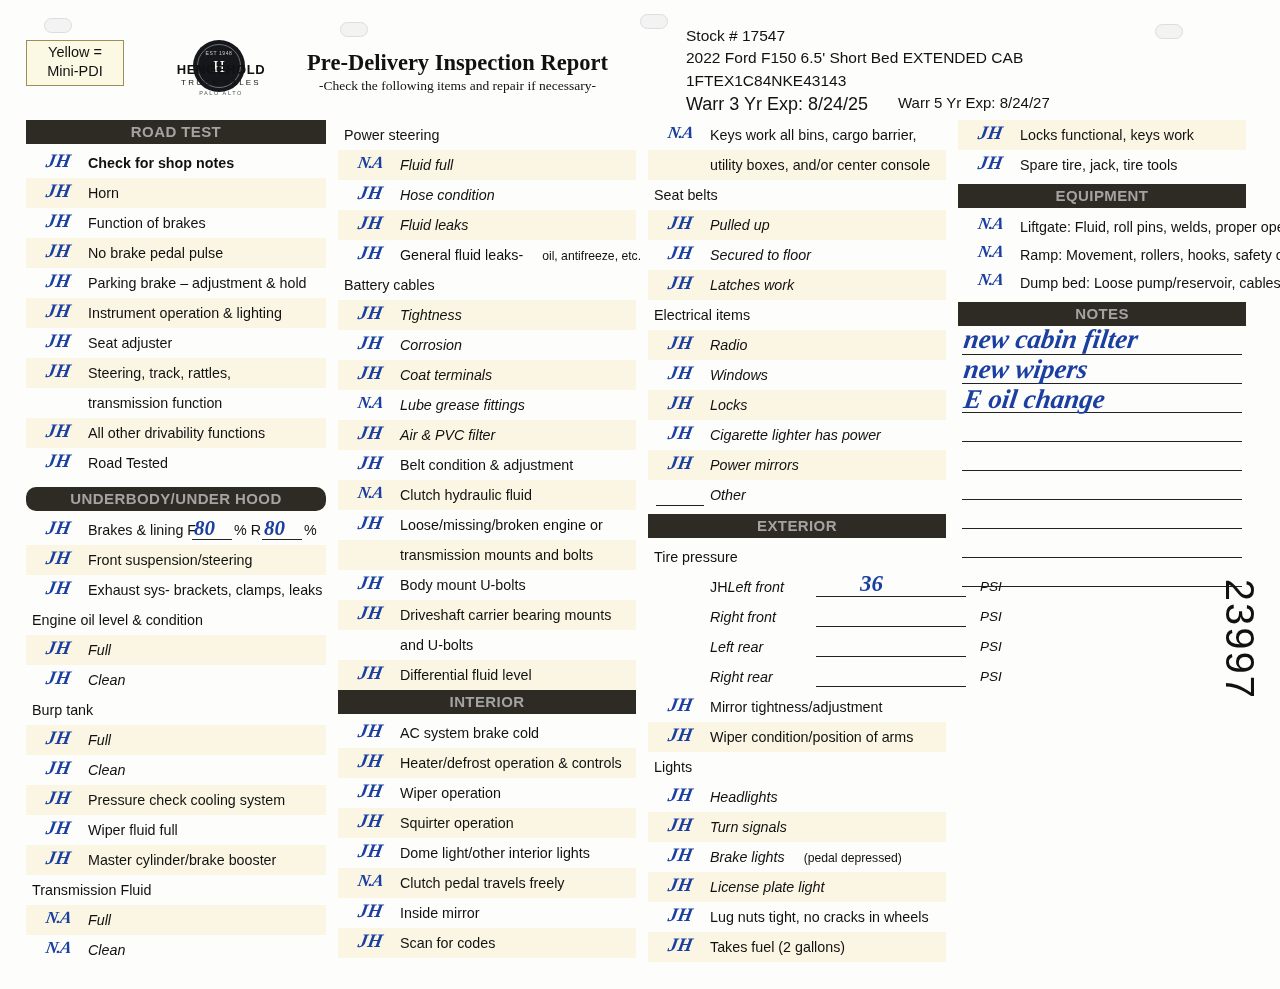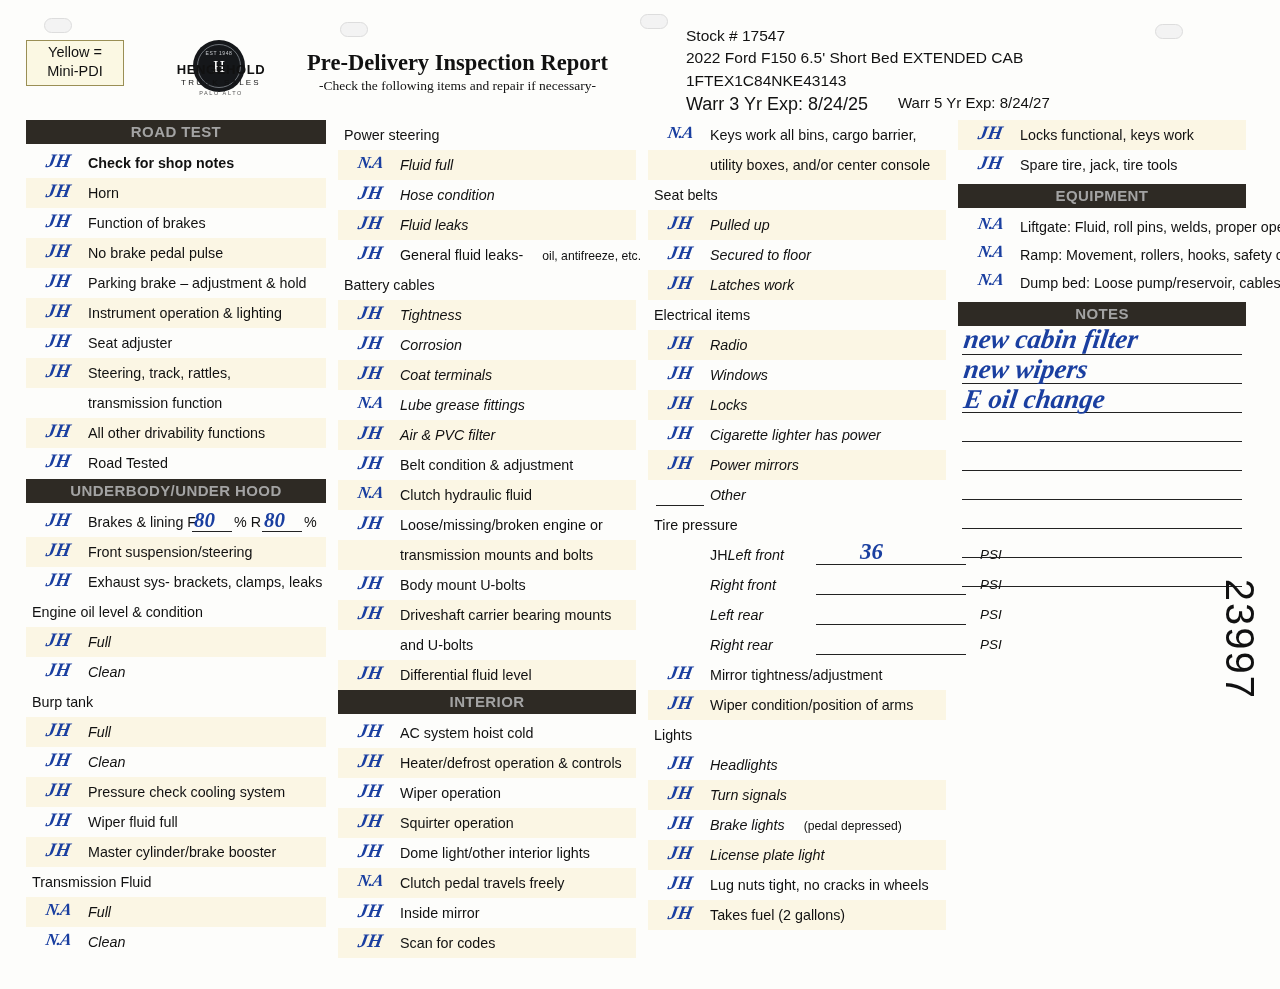--- a/index.html
+++ b/index.html
@@ -162,21 +162,21 @@
         <div class="row band"><span class="sig">JH</span><span class="lbl">No brake pedal pulse</span></div>
         <div class="row"><span class="sig">JH</span><span class="lbl">Parking brake – adjustment &amp; hold</span></div>
         <div class="row band"><span class="sig">JH</span><span class="lbl">Instrument operation &amp; lighting</span></div>
         <div class="row"><span class="sig">JH</span><span class="lbl">Seat adjuster</span></div>
         <div class="row band"><span class="sig">JH</span><span class="lbl">Steering, track, rattles,</span></div>
         <div class="row"><span class="lbl">transmission function</span></div>
         <div class="row band"><span class="sig">JH</span><span class="lbl">All other drivability functions</span></div>
         <div class="row"><span class="sig">JH</span><span class="lbl">Road Tested</span></div>
       </div>
 
-    <div class="sechdr" style="margin-top:1px;">UNDERBODY/UNDER HOOD</div>
+    <div class="sechdr" style="margin-top:9px;border-radius:10px;">UNDERBODY/UNDER HOOD</div>
 
     <div class="row pct">
       <span class="sig">JH</span>
       <span class="lbl">Brakes &amp; lining F</span>
       <span class="num" style="left:168px;">80</span>
       <span class="ul" style="left:166px;width:40px;"></span>
       <span class="lbl" style="position:absolute;left:208px;">% R</span>
       <span class="num" style="left:238px;">80</span>
       <span class="ul" style="left:236px;width:40px;"></span>
       <span class="lbl" style="position:absolute;left:278px;">%</span>
@@ -230,21 +230,21 @@
         <div class="row"><span class="sig">JH</span><span class="lbl">Loose/missing/broken engine or</span></div>
         <div class="row band"><span class="lbl">transmission mounts and bolts</span></div>
         <div class="row"><span class="sig">JH</span><span class="lbl">Body mount U-bolts</span></div>
         <div class="row band"><span class="sig">JH</span><span class="lbl">Driveshaft carrier bearing mounts</span></div>
         <div class="row"><span class="lbl">and U-bolts</span></div>
         <div class="row band"><span class="sig">JH</span><span class="lbl">Differential fluid level</span></div>
       </div>
 
     <div class="sechdr" style="margin-top:0;">INTERIOR</div>
     <div id="c2-int">
-        <div class="row"><span class="sig">JH</span><span class="lbl">AC system hoist cold</span></div>
+        <div class="row"><span class="sig">JH</span><span class="lbl">AC system brake cold</span></div>
         <div class="row band"><span class="sig">JH</span><span class="lbl">Heater/defrost operation &amp; controls</span></div>
         <div class="row"><span class="sig">JH</span><span class="lbl">Wiper operation</span></div>
         <div class="row band"><span class="sig">JH</span><span class="lbl">Squirter operation</span></div>
         <div class="row"><span class="sig">JH</span><span class="lbl">Dome light/other interior lights</span></div>
         <div class="row band"><span class="sig na">N.A</span><span class="lbl">Clutch pedal travels freely</span></div>
         <div class="row"><span class="sig">JH</span><span class="lbl">Inside mirror</span></div>
         <div class="row band"><span class="sig">JH</span><span class="lbl">Scan for codes</span></div>
       </div>
   </div>
 
@@ -262,20 +262,21 @@
     <div class="plain">Electrical items</div>
     <div id="c3-el">
         <div class="row band"><span class="sig">JH</span><span class="lbl it">Radio</span></div>
         <div class="row"><span class="sig">JH</span><span class="lbl it">Windows</span></div>
         <div class="row band"><span class="sig">JH</span><span class="lbl it">Locks</span></div>
         <div class="row"><span class="sig">JH</span><span class="lbl it">Cigarette lighter has power</span></div>
         <div class="row band"><span class="sig">JH</span><span class="lbl it">Power mirrors</span></div>
         <div class="row"><span class="underline"></span><span class="lbl it">Other</span></div>
       </div>
 
+    <div class="sechdr" style="margin-top:4px;">EXTERIOR</div>
     <div class="plain">Tire pressure</div>
     <div id="c3-tires">
         <div class="tire"><span class="sig">JH</span><span class="nm">Left front</span><span class="line"></span><span class="val">36</span><span class="psi">PSI</span></div>
         <div class="tire band"><span class="underline"></span><span class="nm">Right front</span><span class="line"></span><span class="psi">PSI</span></div>
         <div class="tire"><span class="underline"></span><span class="nm">Left rear</span><span class="line"></span><span class="psi">PSI</span></div>
         <div class="tire band"><span class="underline"></span><span class="nm">Right rear</span><span class="line"></span><span class="psi">PSI</span></div>
       </div>
     <div id="c3-ext">
         <div class="row"><span class="sig">JH</span><span class="lbl">Mirror tightness/adjustment</span></div>
         <div class="row band"><span class="sig">JH</span><span class="lbl">Wiper condition/position of arms</span></div>

